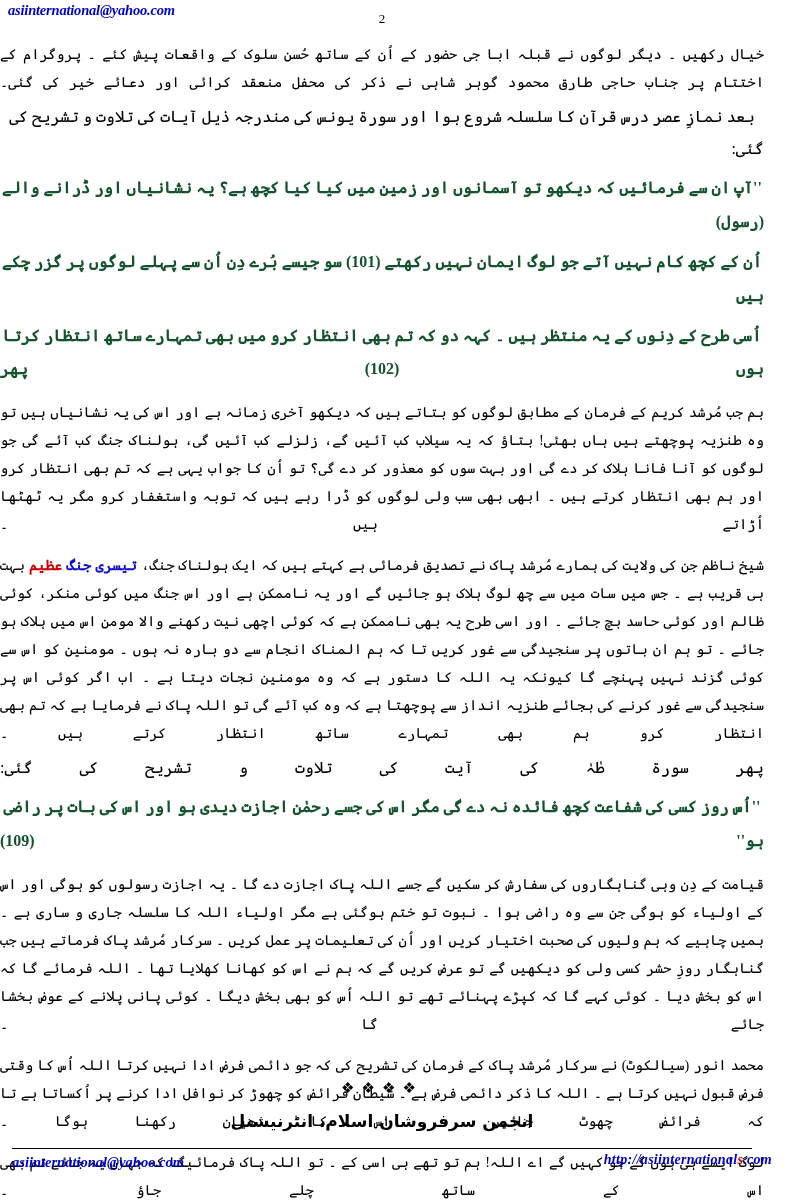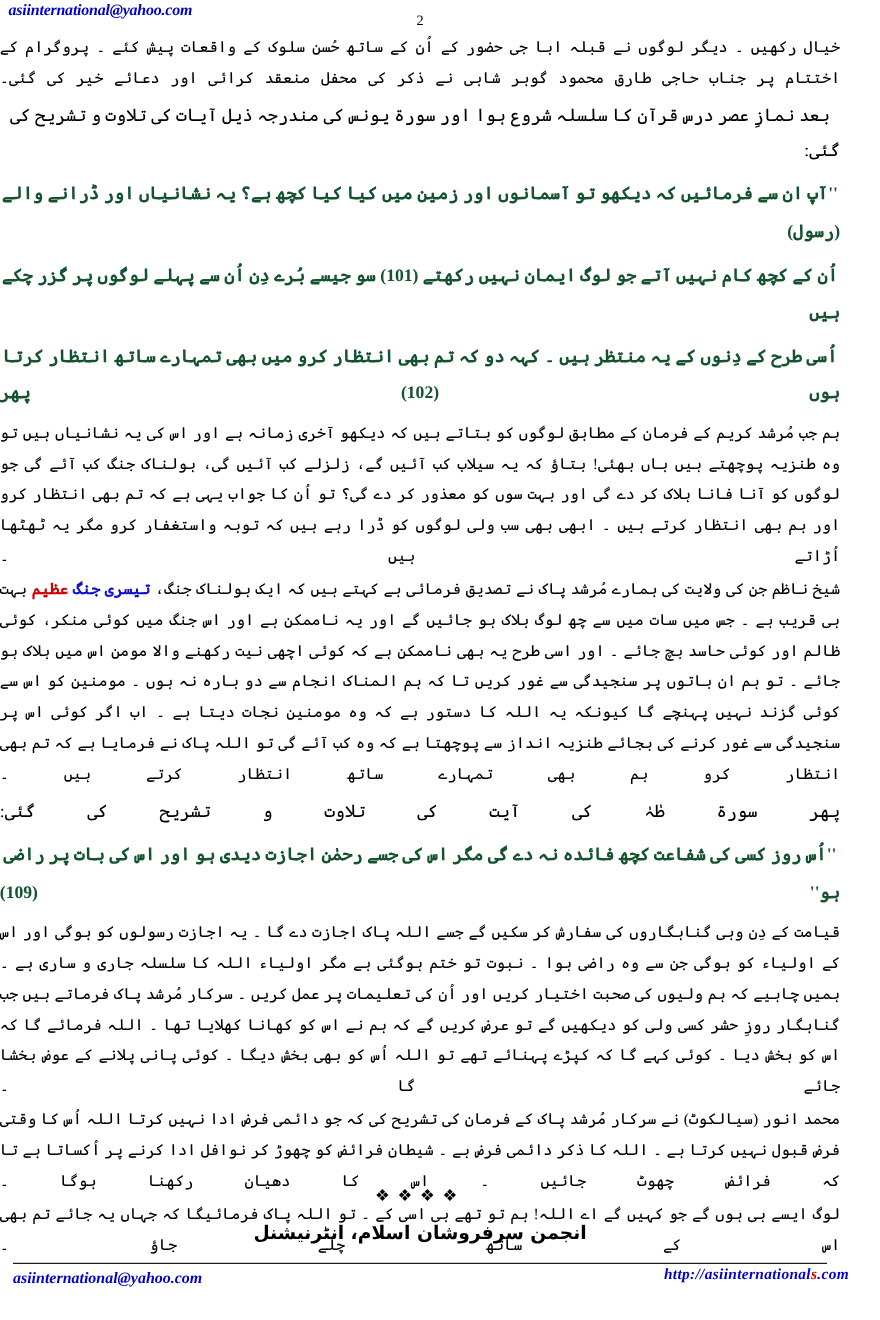--- a/index.html
+++ b/index.html
@@ -58,21 +58,21 @@
   }
 
   .para {
     font-family: "Liberation Serif", "DejaVu Serif", serif;
     font-size: 14.2px;
     line-height: 1.97;
     color: #000000;
     direction: rtl;
     text-align: justify;
     text-align-last: justify;
-    margin: 2px 0 1px 0;
+    margin: 13px 0 1px 0;
     word-spacing: 0.5px;
   }
 
   
   .verse {
     font-family: "Liberation Serif", "DejaVu Serif", serif;
     font-size: 16px;
     font-weight: bold;
     line-height: 2.12;
     color: #14532d;

